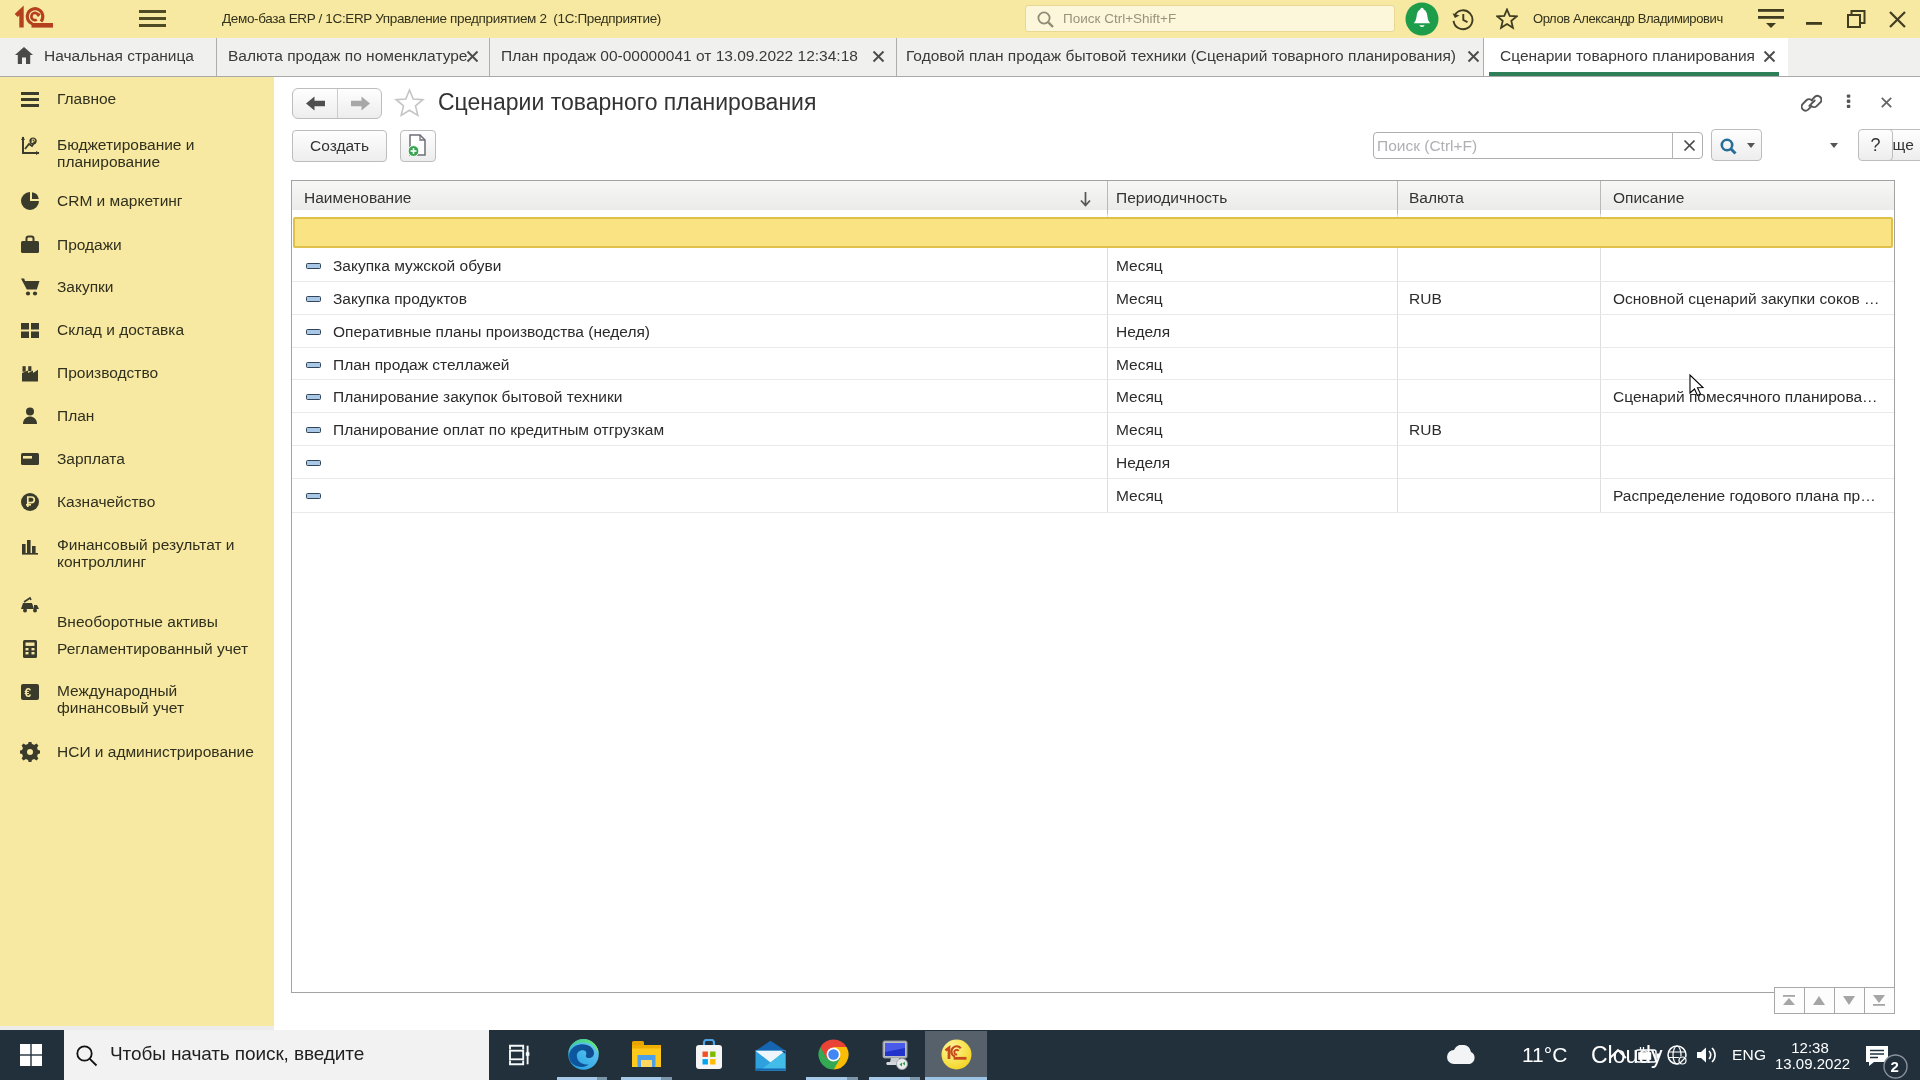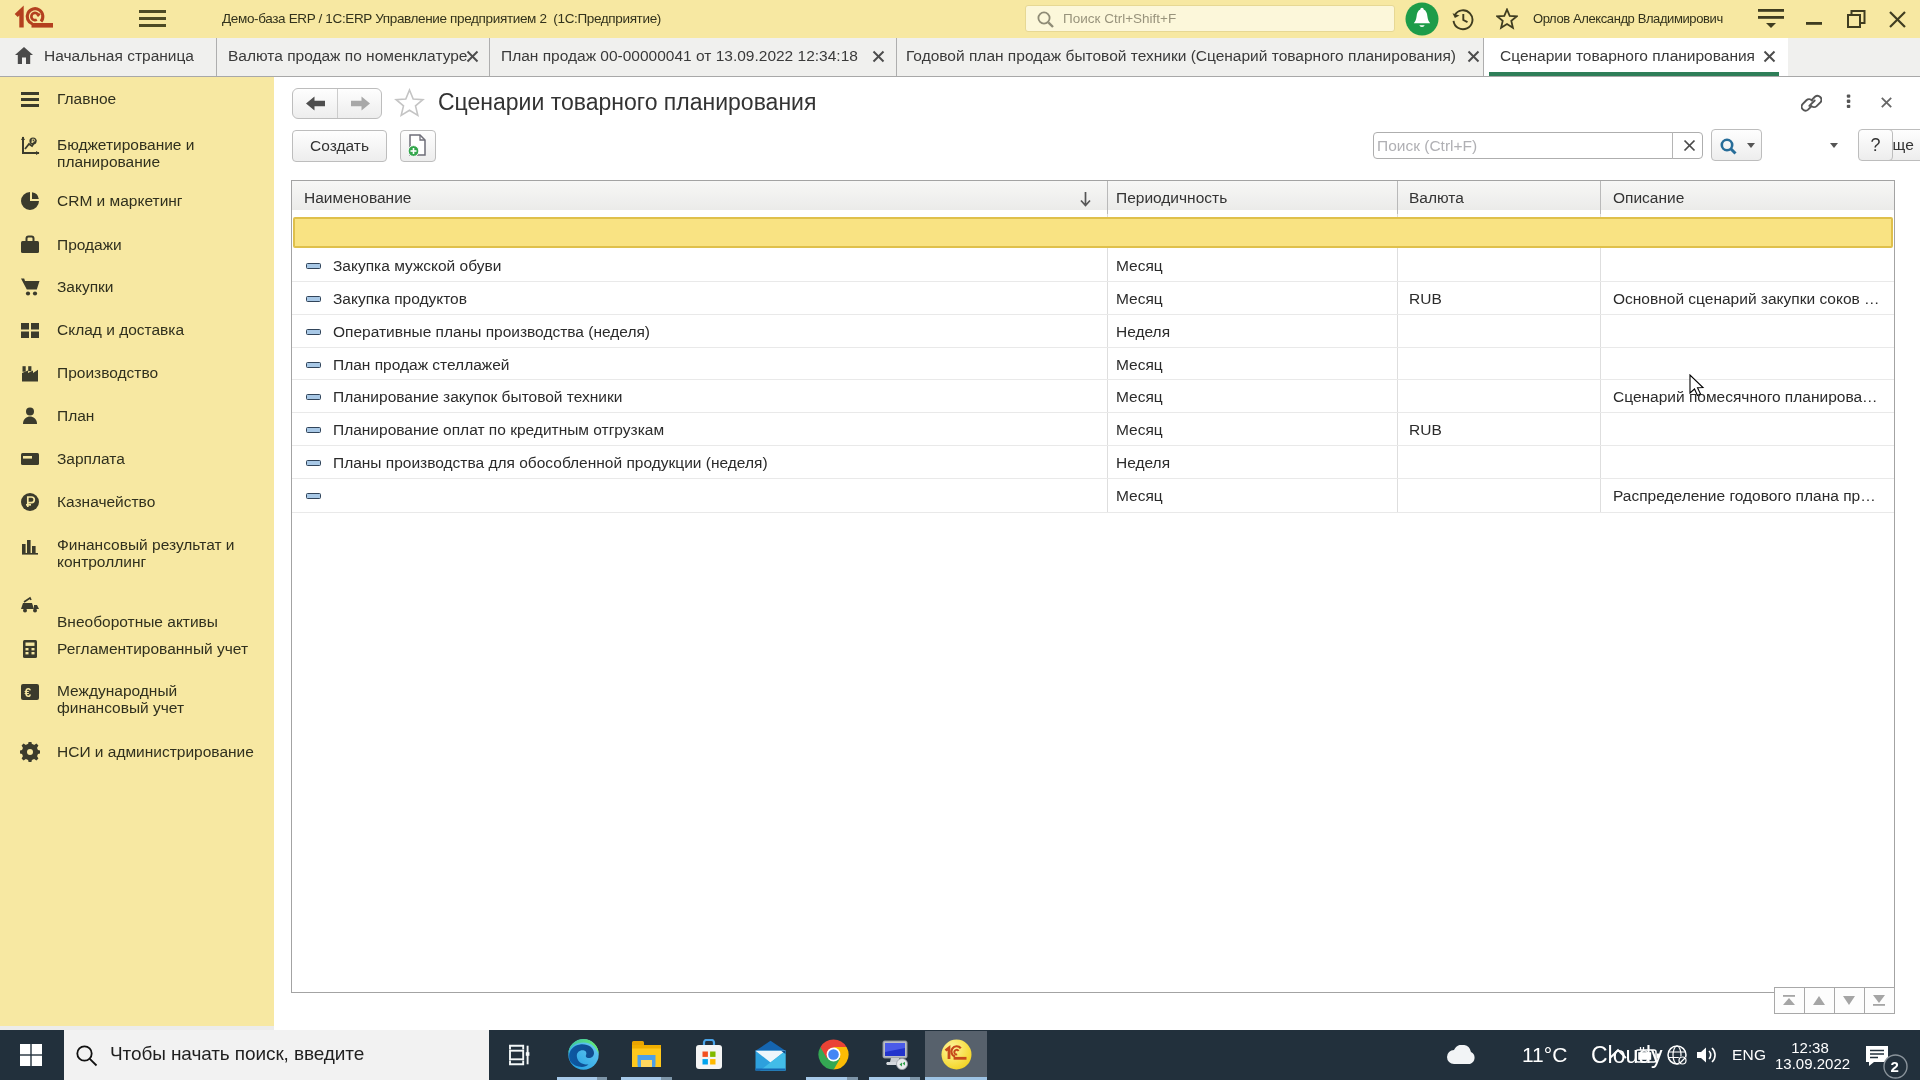--- a/index.html
+++ b/index.html
@@ -414,21 +414,20 @@
   <div class="rowsep" style="top:231px"></div>
   <div class="row" style="top:232px">
     <div class="ricon"></div>
     <div class="rc" style="left:41px">Планирование оплат по кредитным отгрузкам</div>
     <div class="rc" style="left:824px">Месяц</div>
     <div class="rc" style="left:1117px">RUB</div>
   </div>
   <div class="rowsep" style="top:264px"></div>
   <div class="row" style="top:265px">
     <div class="ricon"></div>
-    <div class="rc" style="left:41px">Планы производства для обособленной продукции (неделя)</div>
     <div class="rc" style="left:824px">Неделя</div>
   </div>
   <div class="rowsep" style="top:297px"></div>
   <div class="row" style="top:298px">
     <div class="ricon"></div>
     <div class="rc" style="left:824px">Месяц</div>
     <div class="rc" style="left:1321px">Распределение годового плана пр…</div>
   </div>
   <div class="rowsep" style="top:331px"></div>
 </div>

